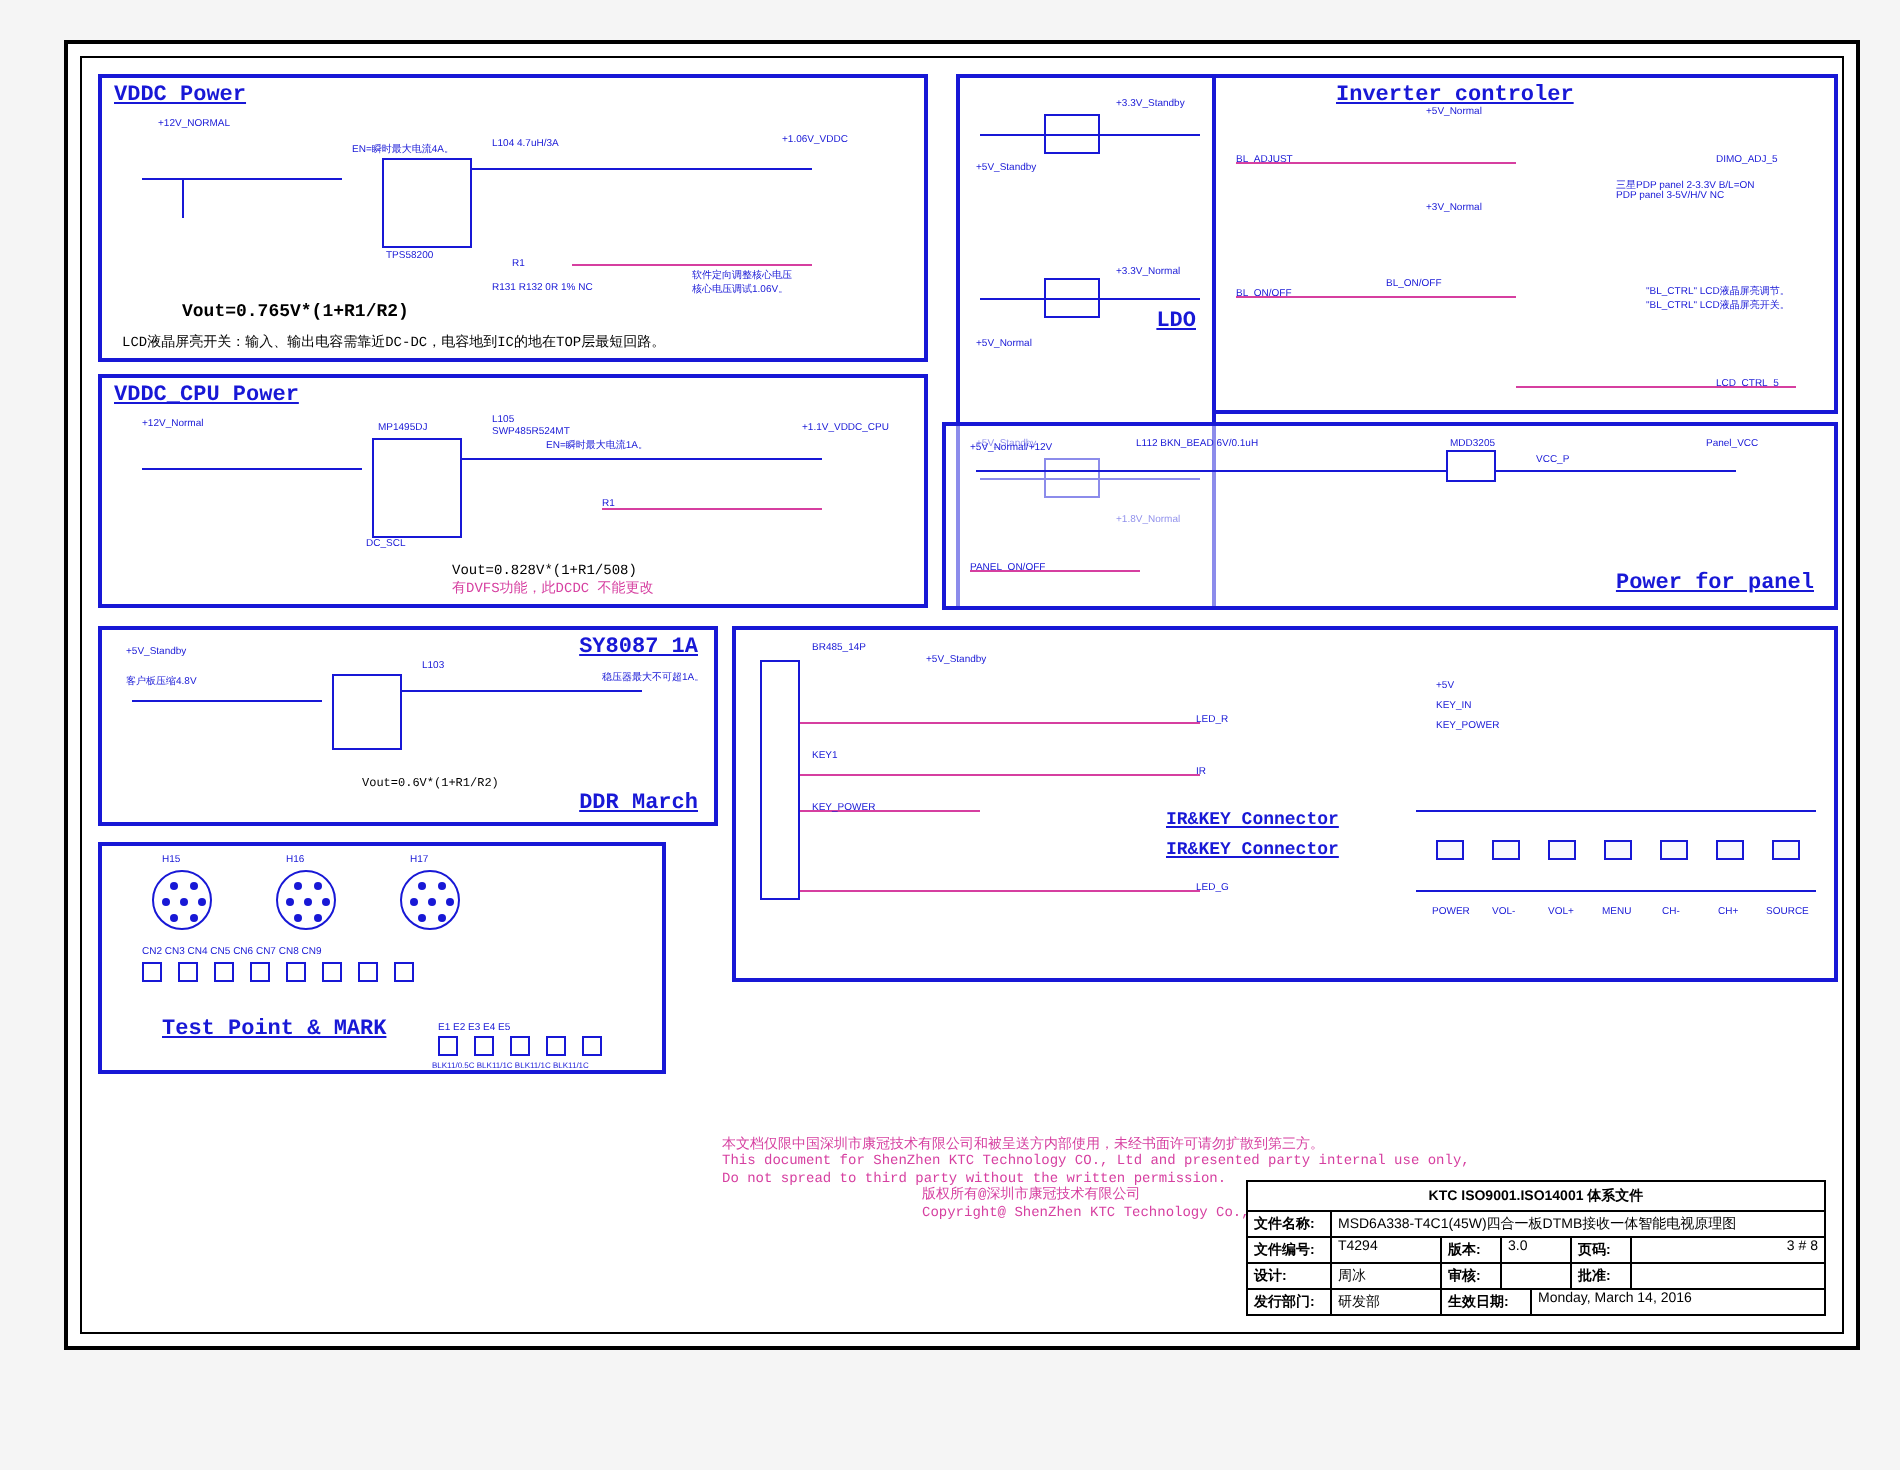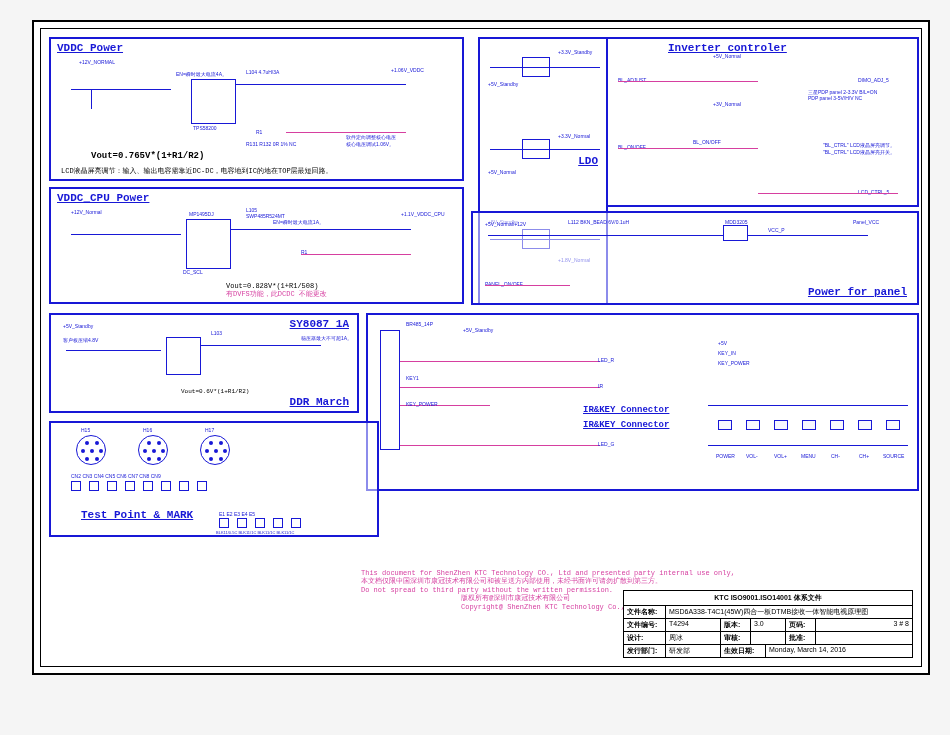--- a/index.html
+++ b/index.html
@@ -51,21 +51,21 @@
         <div class="net-h" style="top:45px; left:185px; width:170px;"></div>
         <div class="net-pink-h" style="top:93px; left:235px; width:120px;"></div>
         <div class="tiny note-pink" style="top:28px; left:340px;">+1.06V_VDDC</div>
         <div class="tiny" style="top:90px; left:205px;">R1</div>
         <div class="tiny" style="top:102px; left:195px;">R131  R132  0R 1%  NC</div>
         <div class="tiny note-pink" style="top:32px; left:125px; font-size:5px;">EN=瞬时最大电流4A。</div>
         <div class="tiny note-green" style="top:95px; left:295px;">软件定向调整核心电压</div>
         <div class="tiny note-pink" style="top:102px; left:295px;">核心电压调试1.06V。</div>
       </div>
       <div class="formula" style="bottom:18px; left:40px;">Vout=0.765V*(1+R1/R2)</div>
-      <div class="note" style="bottom:3px; left:10px;">LCD液晶屏亮调节：输入、输出电容需靠近DC-DC，电容地到IC的地在TOP层最短回路。</div>
+      <div class="note" style="bottom:3px; left:10px;">LCD液晶屏亮开关：输入、输出电容需靠近DC-DC，电容地到IC的地在TOP层最短回路。</div>
     </div>
 
     <div class="block" style="top:158px; left:8px; width:415px; height:117px;">
       <span class="block-title">VDDC_CPU Power</span>
       <div class="schematic-art">
         <div class="tiny note-pink" style="top:20px; left:20px;">+12V_Normal</div>
         <div class="net-h" style="top:45px; left:20px; width:110px;"></div>
         <div class="chip" style="top:30px; left:135px; width:45px; height:50px;"></div>
         <div class="ic-label" style="top:22px; left:138px;">MP1495DJ</div>
         <div class="tiny" style="top:18px; left:195px;">L105</div>
@@ -186,21 +186,21 @@
         <div class="btn-label" style="top:138px; left:433px;">MENU</div>
         <div class="btn" style="top:105px; left:462px;"></div>
         <div class="btn-label" style="top:138px; left:463px;">CH-</div>
         <div class="btn" style="top:105px; left:490px;"></div>
         <div class="btn-label" style="top:138px; left:491px;">CH+</div>
         <div class="btn" style="top:105px; left:518px;"></div>
         <div class="btn-label" style="top:138px; left:515px;">SOURCE</div>
       </div>
     </div>
 
-    <div class="block" style="top:392px; left:8px; width:330px; height:116px;">
+    <div class="block" style="top:392px; left:8px; width:284px; height:116px;">
       <span class="block-title" style="top:auto; bottom:14px; left:30px;">Test Point &amp; MARK</span>
       <div class="schematic-art">
         <div class="tiny" style="top:4px; left:30px;">H15</div>
         <div class="conn-circle" style="top:12px; left:25px; width:30px; height:30px;">
           <div class="pin-dot" style="top:5px;left:8px;"></div>
             <div class="pin-dot" style="top:5px;left:18px;"></div>
           <div class="pin-dot" style="top:13px;left:4px;"></div>
             <div class="pin-dot" style="top:13px;left:13px;"></div>
             <div class="pin-dot" style="top:13px;left:22px;"></div>
           <div class="pin-dot" style="top:21px;left:8px;"></div>
@@ -241,22 +241,22 @@
         <div class="tp-square" style="top:95px; left:186px;"></div>
         <div class="tp-square" style="top:95px; left:204px;"></div>
         <div class="tp-square" style="top:95px; left:222px;"></div>
         <div class="tp-square" style="top:95px; left:240px;"></div>
         <div class="tiny" style="top:88px; left:168px;">E1  E2  E3  E4  E5</div>
         <div class="tiny" style="top:107px; left:165px; font-size:4px;">BLK11/0.5C BLK11/1C BLK11/1C BLK11/1C</div>
       </div>
     </div>
 
     <div class="copyright">
+      <div>本文档仅限中国深圳市康冠技术有限公司和被呈送方内部使用，未经书面许可请勿扩散到第三方。</div>
       <div>This document for ShenZhen KTC Technology CO., Ltd and presented party internal use only,</div>
-      <div>本文档仅限中国深圳市康冠技术有限公司和被呈送方内部使用，未经书面许可请勿扩散到第三方。</div>
       <div>Do not spread to third party without the written permission.</div>
       <div style="margin-left:100px;">版权所有@深圳市康冠技术有限公司</div>
       <div style="margin-left:100px;">Copyright@ ShenZhen KTC Technology Co., LTD</div>
     </div>
 
     <div class="title-block">
       <div class="row">
           <div class="cell head" style="width:100%;">KTC ISO9001.ISO14001 体系文件</div>
         </div>
       <div class="row">

